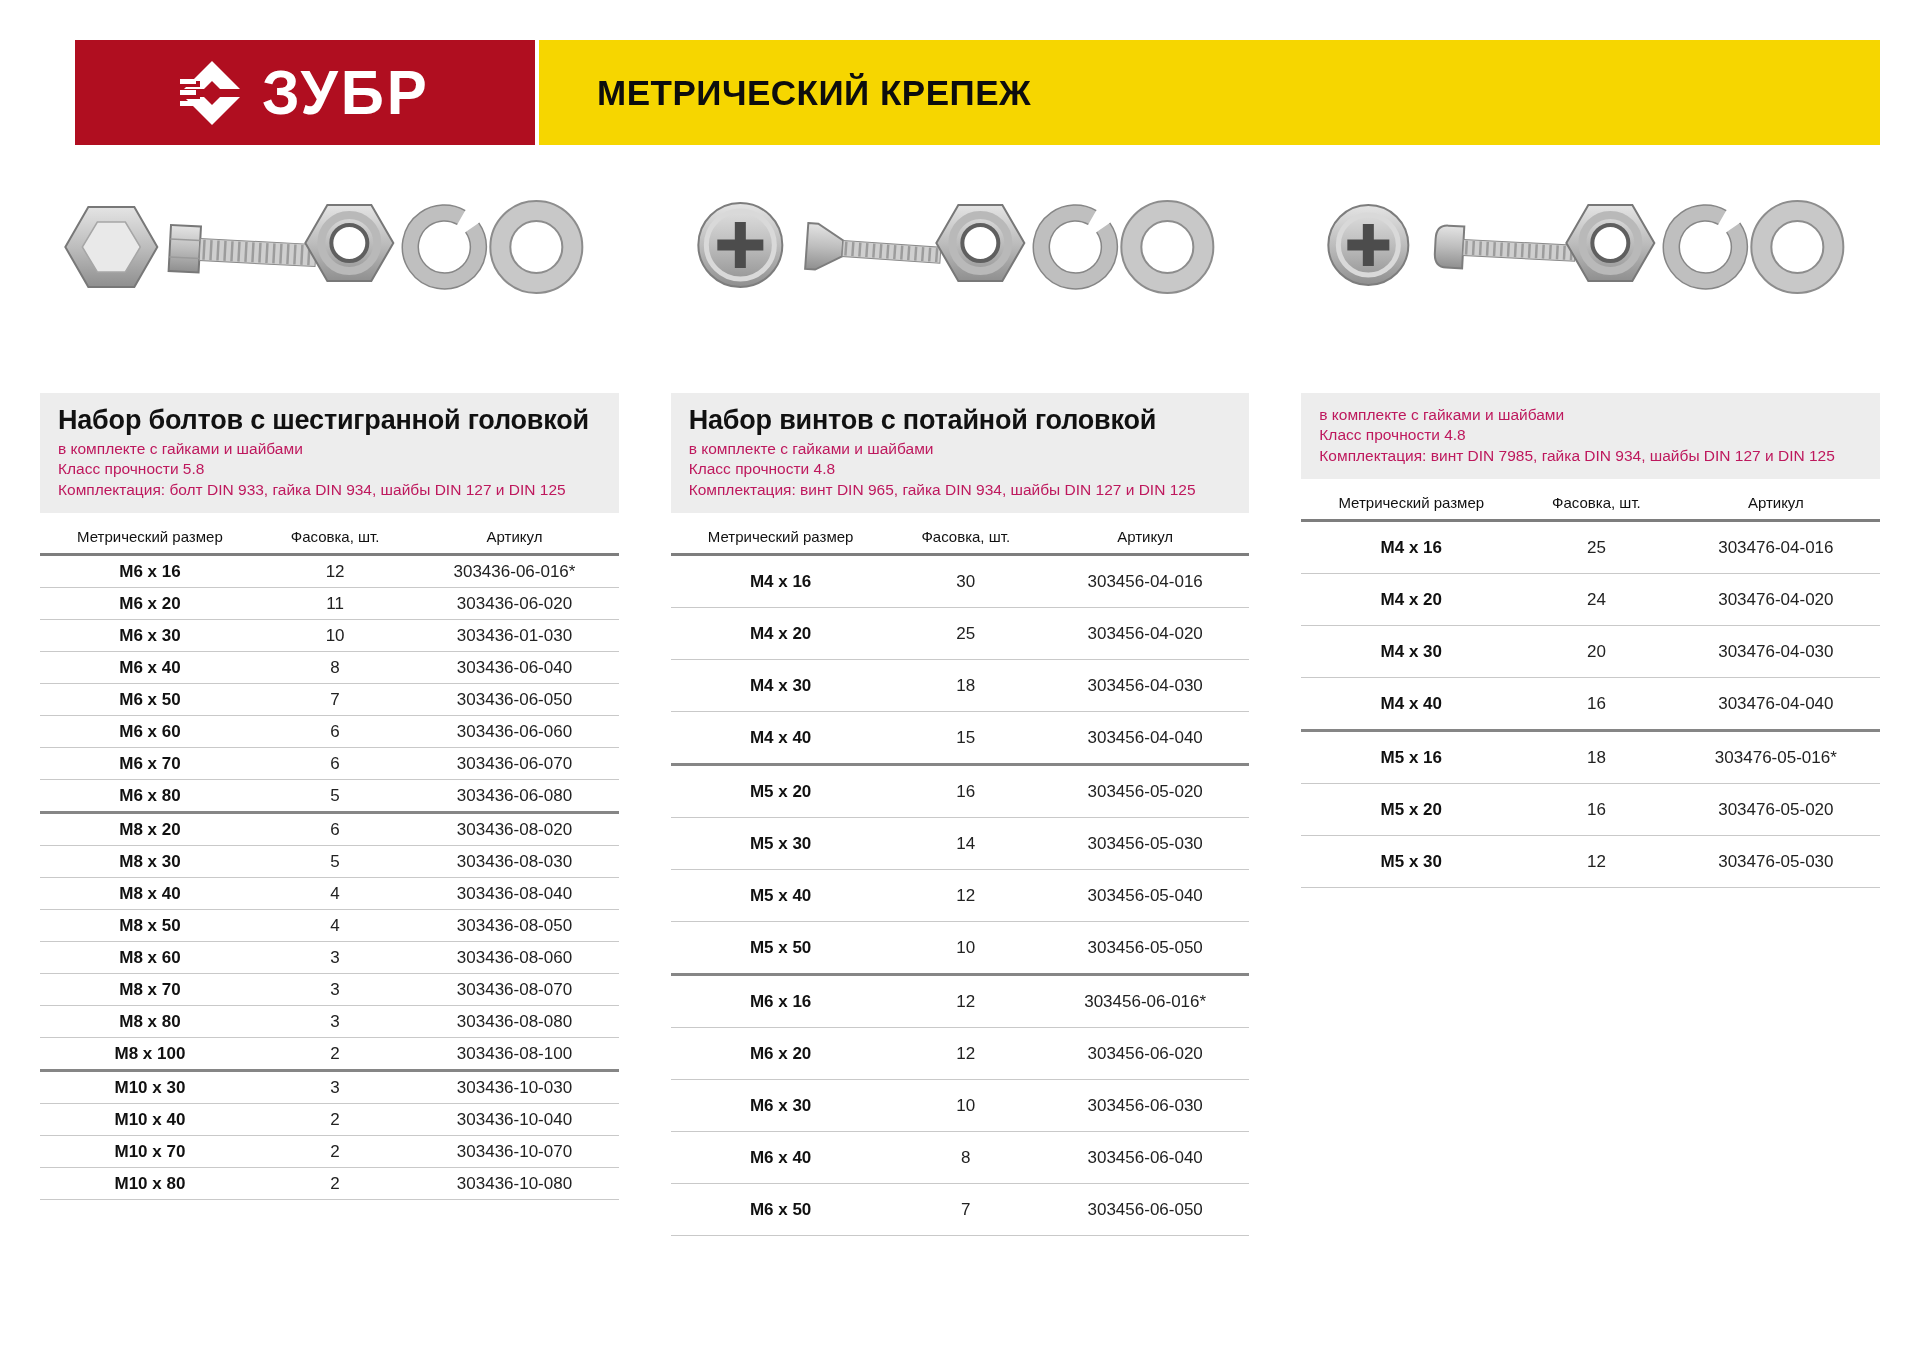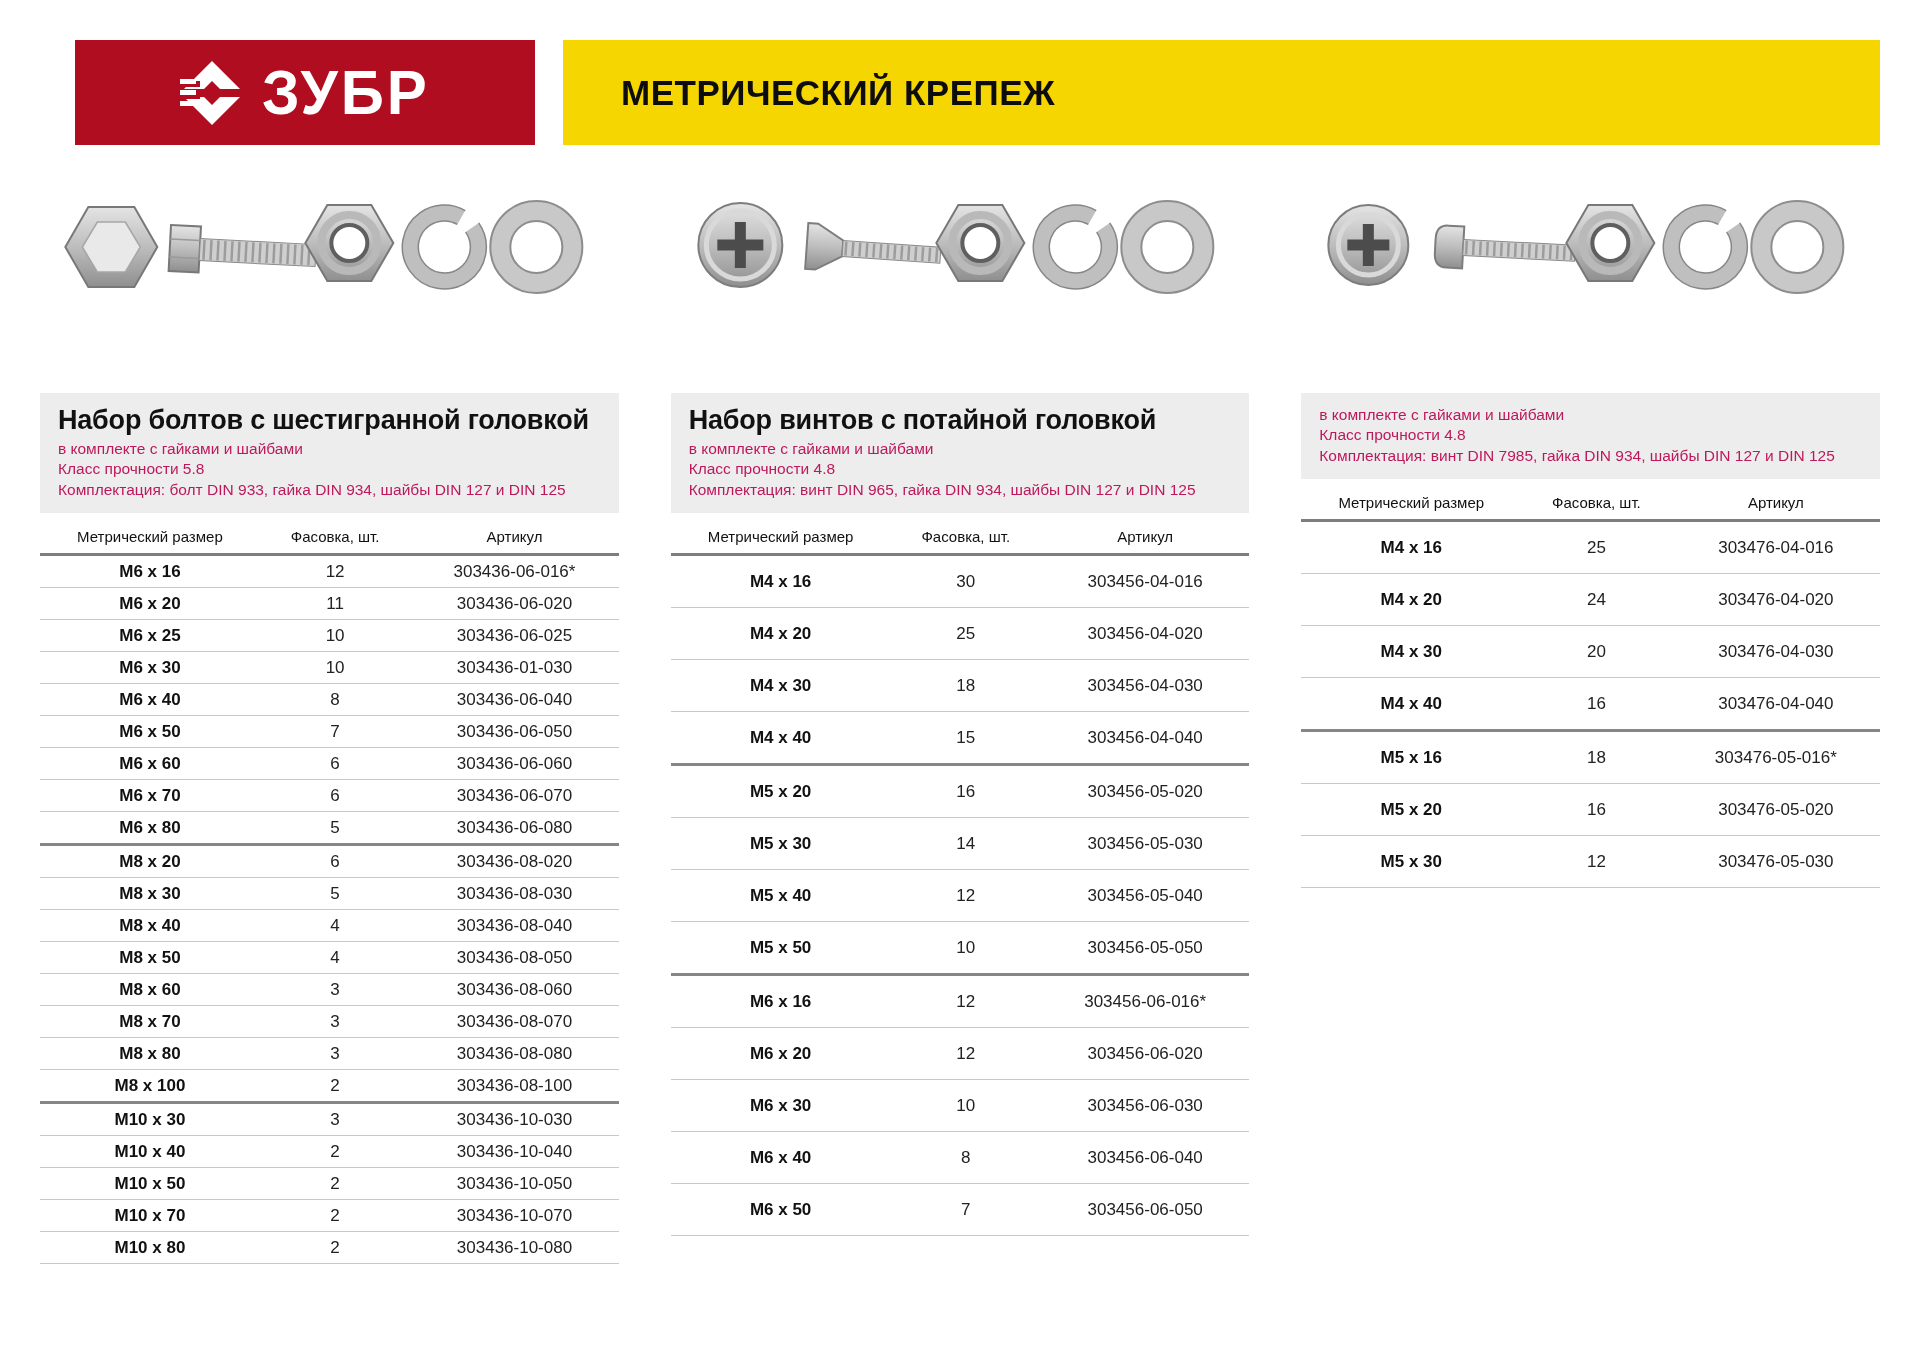--- a/index.html
+++ b/index.html
@@ -7,21 +7,21 @@
   body {
     width:1920px; height:1357px;
     font-family:"Liberation Sans", sans-serif;
     color:#1a1a1a;
     position:relative;
     overflow:hidden;
   }
   .page { width:1920px; height:1357px; position:relative; }
 
   
-  .topbar { display:flex; gap:28px; margin:40px 40px 0 40px; height:105px;padding-left:35px; }
+  .topbar { display:flex; gap:4px; margin:40px 40px 0 40px; height:105px;padding-left:35px; }
   .logo-box {
     width:460px; background:#B00E20;
     display:flex; align-items:center; justify-content:center; gap:20px;
     flex:none;
   }
   .brand-name {
     color:#fff; font-size:60px; font-weight:800; letter-spacing:3px;
     transform:scaleY(1.05);
   }
   .banner {
@@ -143,25 +143,20 @@
               <td class="size">M6 x 16</td>
               <td class="qty">12</td>
               <td class="art">303436-06-016*</td>
             </tr>
             <tr>
               <td class="size">M6 x 20</td>
               <td class="qty">11</td>
               <td class="art">303436-06-020</td>
             </tr>
             <tr>
-              <td class="size">M6 x 25</td>
-              <td class="qty">10</td>
-              <td class="art">303436-06-025</td>
-            </tr>
-            <tr>
               <td class="size">M6 x 30</td>
               <td class="qty">10</td>
               <td class="art">303436-01-030</td>
             </tr>
             <tr>
               <td class="size">M6 x 40</td>
               <td class="qty">8</td>
               <td class="art">303436-06-040</td>
             </tr>
             <tr>
@@ -226,25 +221,20 @@
             </tr>
             <tr class="group-start">
               <td class="size">M10 x 30</td>
               <td class="qty">3</td>
               <td class="art">303436-10-030</td>
             </tr>
             <tr>
               <td class="size">M10 x 40</td>
               <td class="qty">2</td>
               <td class="art">303436-10-040</td>
-            </tr>
-            <tr>
-              <td class="size">M10 x 50</td>
-              <td class="qty">2</td>
-              <td class="art">303436-10-050</td>
             </tr>
             <tr>
               <td class="size">M10 x 70</td>
               <td class="qty">2</td>
               <td class="art">303436-10-070</td>
             </tr>
             <tr>
               <td class="size">M10 x 80</td>
               <td class="qty">2</td>
               <td class="art">303436-10-080</td>

